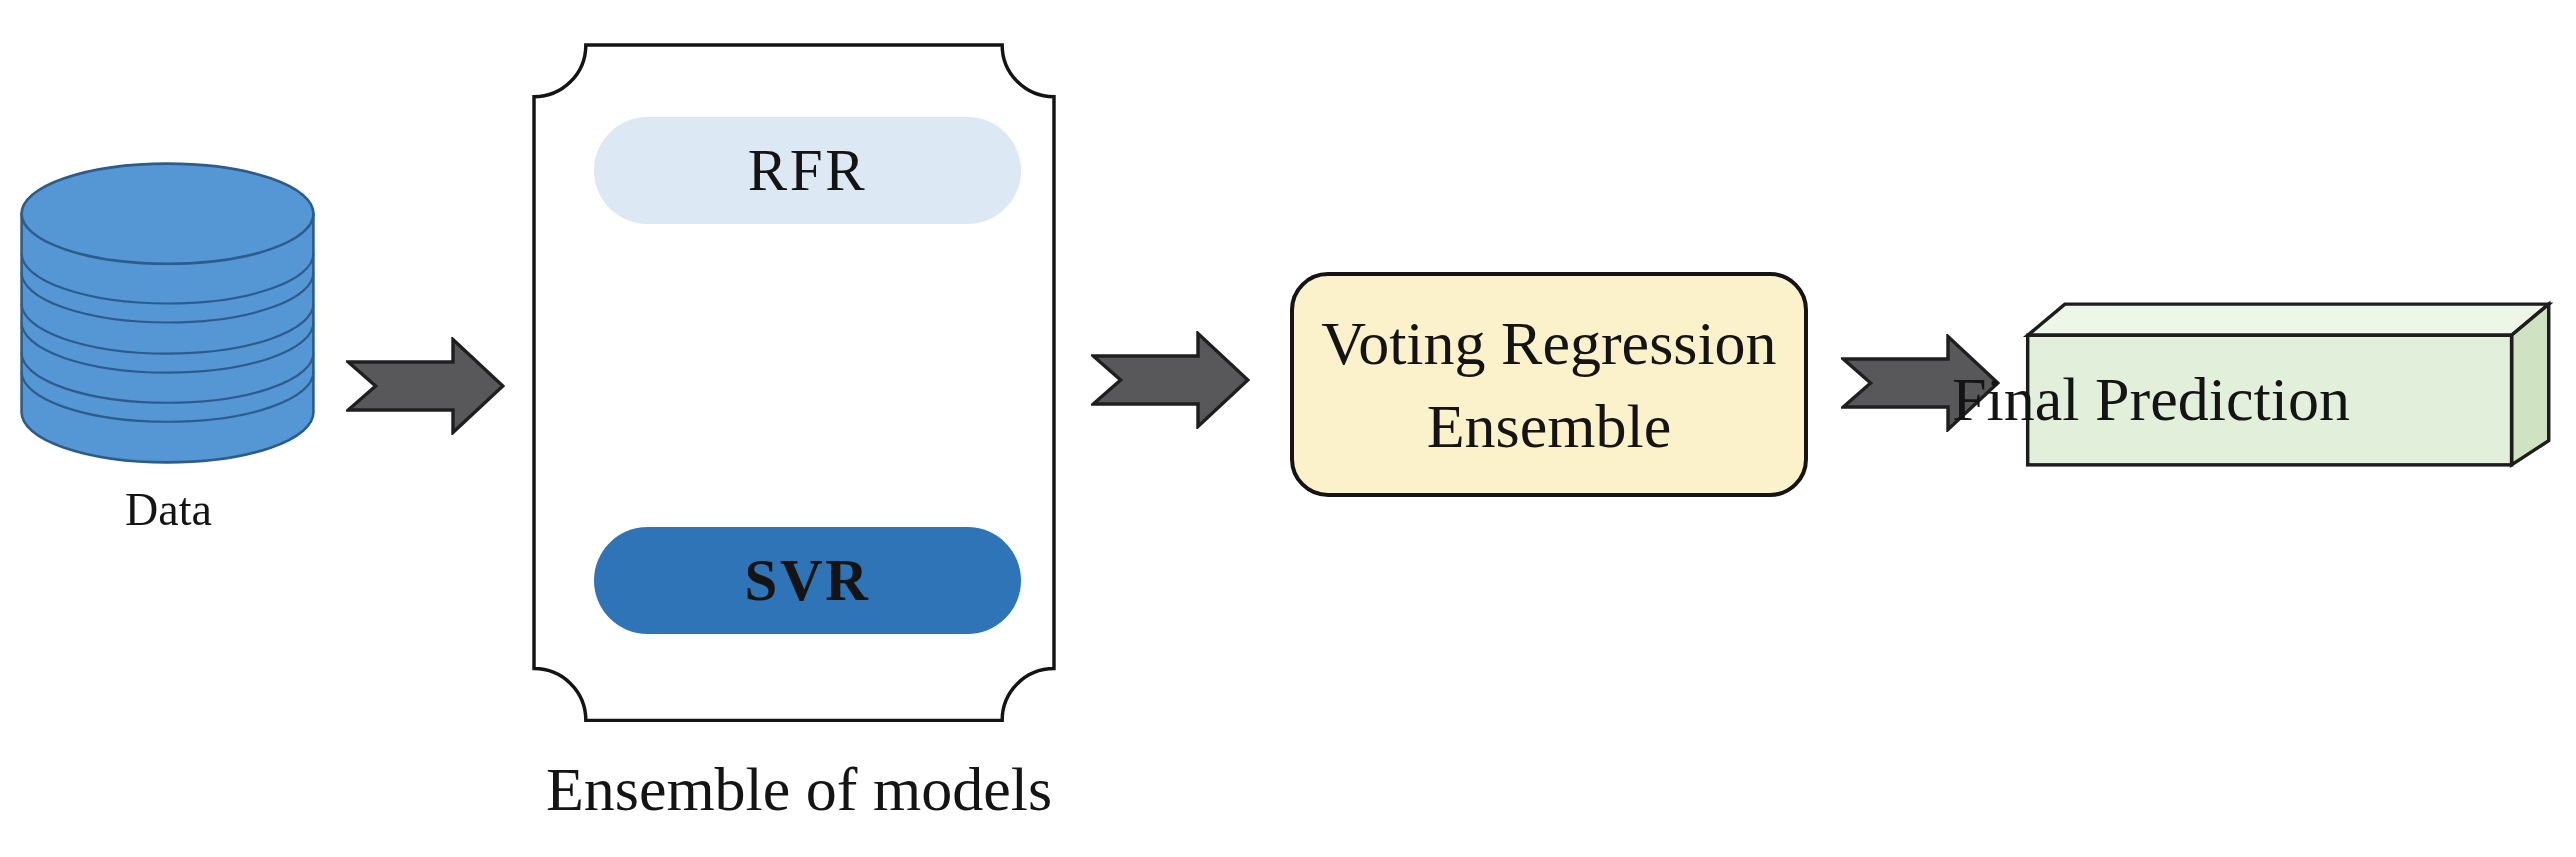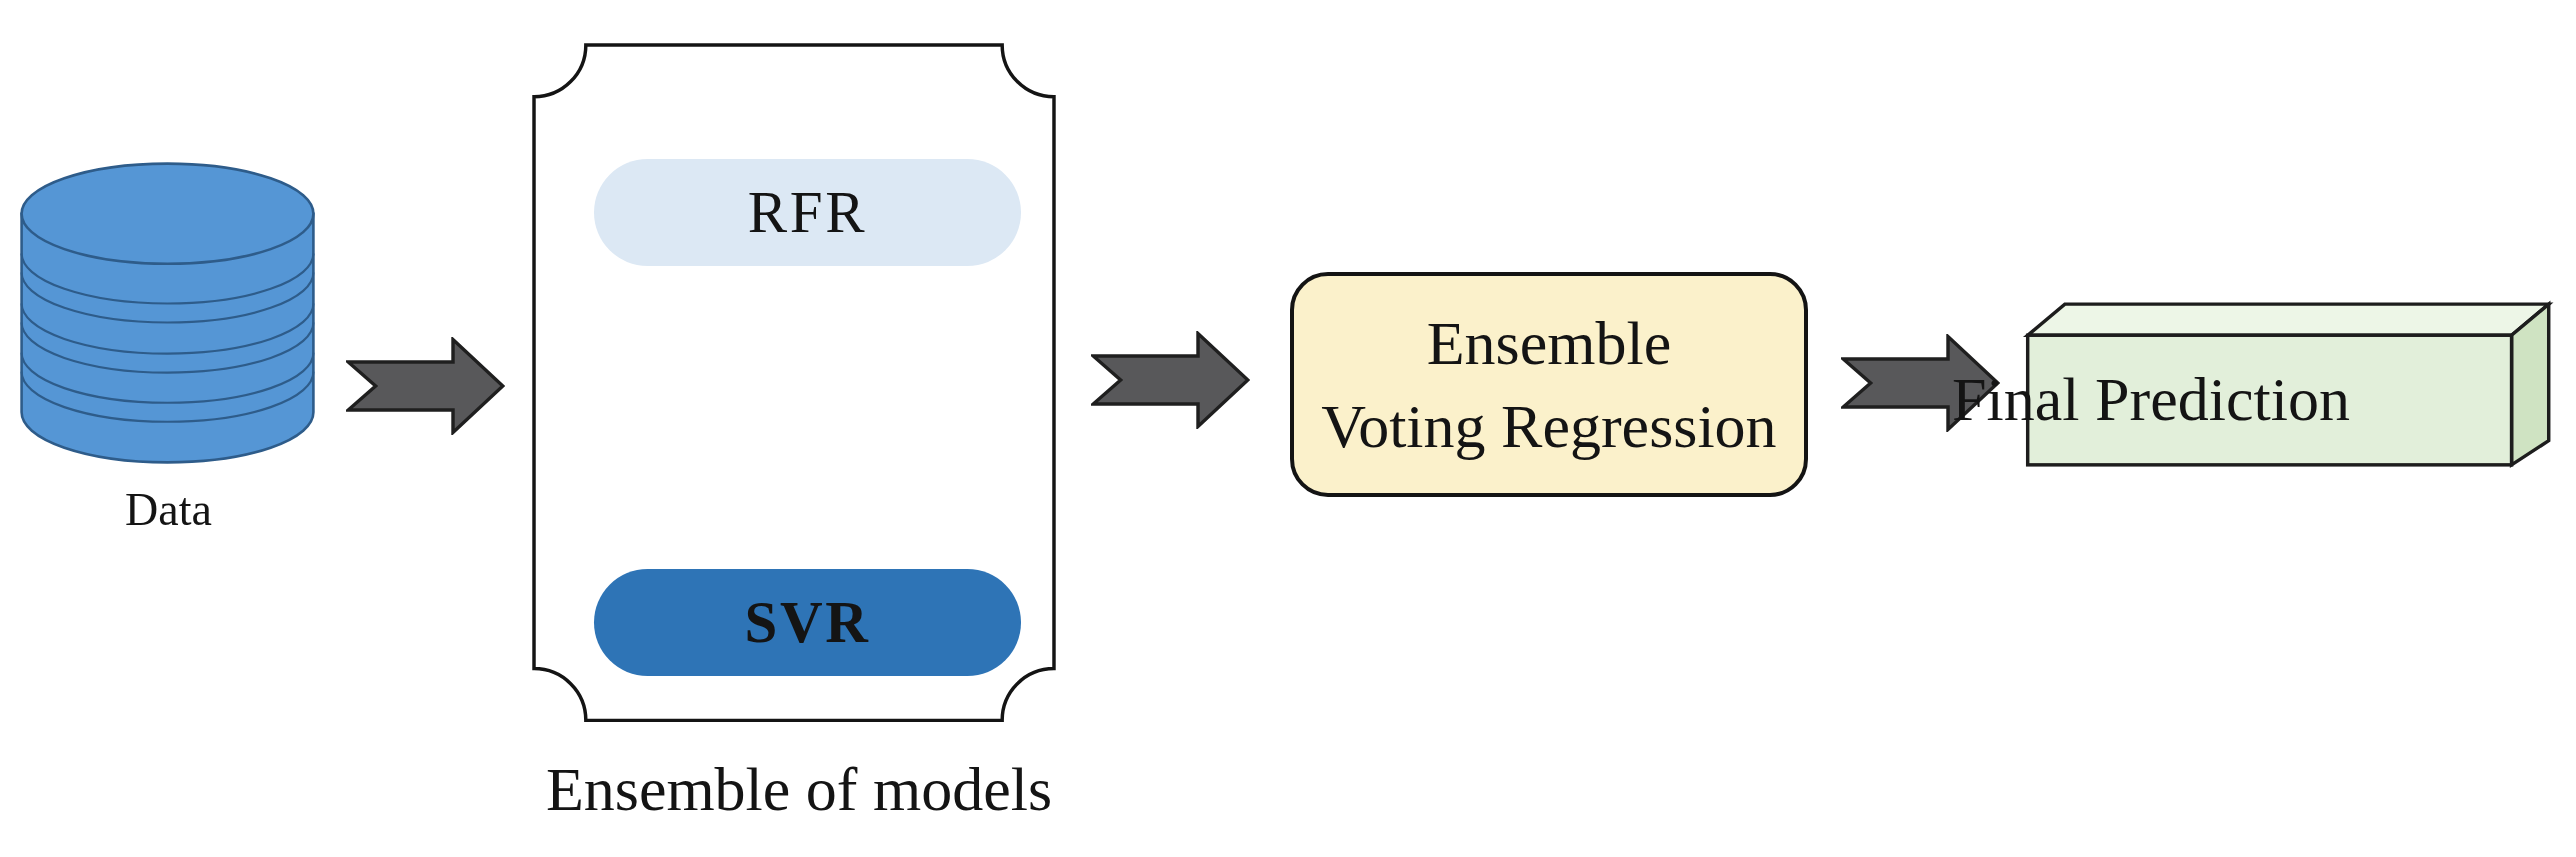--- a/index.html
+++ b/index.html
@@ -8,21 +8,21 @@
     font-family:"Liberation Serif","DejaVu Serif",serif;color:#141414;
   }
   .abs{position:absolute;}
   .label{
     text-align:center;color:#141414;line-height:1.12;
     font-family:"Liberation Serif","DejaVu Serif",serif;
   }
   .pill{
     position:absolute;left:594px;width:427px;height:107px;border-radius:54px;
     display:flex;align-items:center;justify-content:center;
-    font-size:59px;letter-spacing:2.6px;color:#141414;margin-top:42px;
+    font-size:59px;letter-spacing:2.6px;color:#141414;
   }
   .pill-rfr{top:117px;}
   .pill-gbr{top:321px;}
   .pill-svr{top:527px;}
   .caption{
     left:514px;top:755px;width:570px;font-size:62px;
   }
   .data-label{
     left:52px;top:484px;width:233px;font-size:46px;
   }
@@ -71,22 +71,22 @@
     <span>SVR</span>
   </div>
 
   <div class="abs label caption">Ensemble of models</div>
 
   <svg class="abs" style="left:1091px;top:331px;" width="159" height="98" viewBox="0 0 184 114">
     <polygon points="2,29 124,29 124,3 182,57 124,111 124,85 2,85 34,57" stroke-width="4" stroke-linejoin="miter" style="fill: rgb(88, 88, 90); stroke: rgb(31, 31, 31);"></polygon>
   </svg>
 
   <div class="abs voting-box" style="background-color: rgb(251, 241, 203); border-color: rgb(20, 20, 20);">
+    <div>Voting Regression</div>
     <div>Ensemble</div>
-    <div>Voting Regression</div>
   </div>
 
   <svg class="abs" style="left:1841px;top:334px;" width="159" height="98" viewBox="0 0 184 114">
     <polygon points="2,29 124,29 124,3 182,57 124,111 124,85 2,85 34,57" stroke-width="4" stroke-linejoin="miter" style="fill: rgb(88, 88, 90); stroke: rgb(31, 31, 31);"></polygon>
   </svg>
 
   <svg class="abs" style="left:2013px;top:285px;" width="553" height="199" viewBox="0 0 640 230">
     <polygon points="17,58 60,22 620,22 577,58" stroke-width="4" stroke-linejoin="miter" style="fill: rgb(237, 246, 231); stroke: rgb(29, 29, 29);"></polygon>
     <polygon points="577,58 620,22 620,180 577,208" stroke-width="4" stroke-linejoin="miter" style="fill: rgb(207, 227, 194); stroke: rgb(29, 29, 29);"></polygon>
     <rect x="17" y="58" width="560" height="150" stroke-width="4" style="fill: rgb(226, 239, 218); stroke: rgb(29, 29, 29);"></rect>

